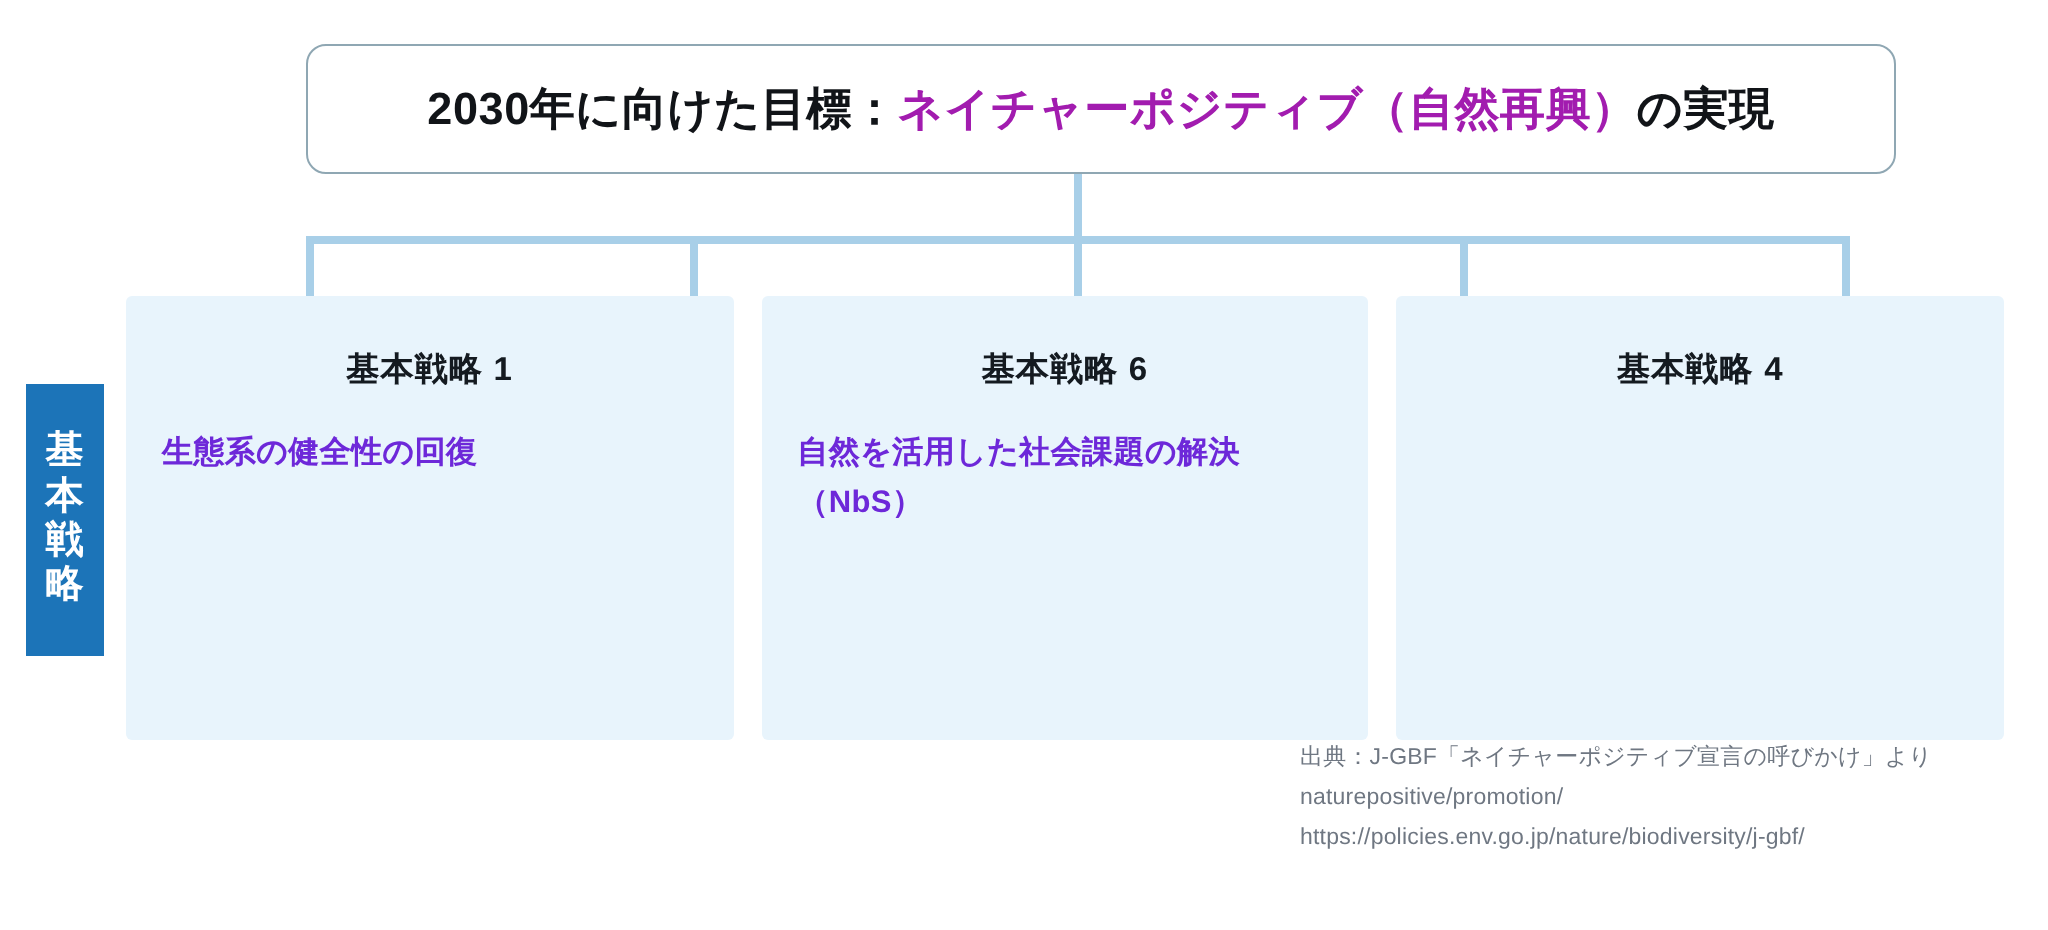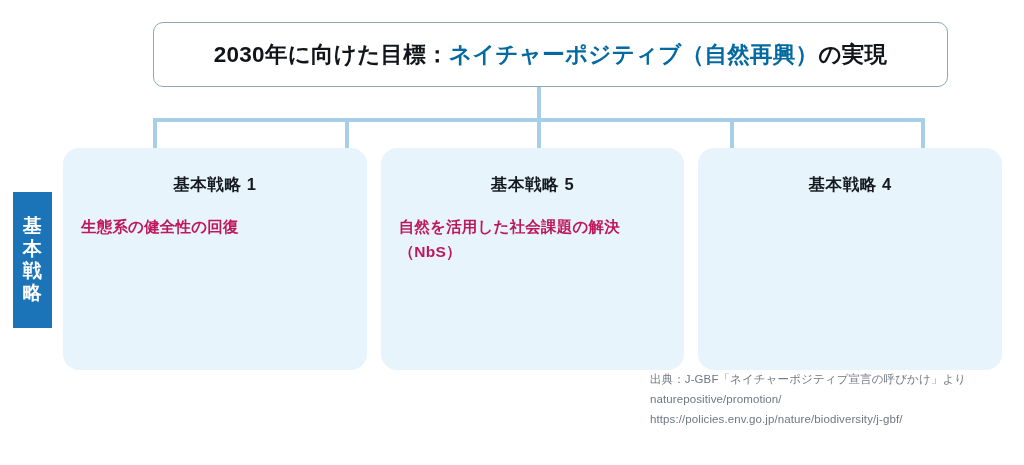--- a/index.html
+++ b/index.html
@@ -36,21 +36,21 @@
     justify-content: center;
   }
   .title-text {
     font-size: 22.5px;
     font-weight: 700;
     letter-spacing: 0.3px;
     white-space: nowrap;
     color: #111418;
   }
   .title-text .accent {
-    color: #0369a1;
+    color: #a21caf;
   }
 
   
   .conn {
     position: absolute;
     background: #a8cfe8;
   }
   .conn-stem {
     left: 537px;
     top: 87px;
@@ -105,36 +105,36 @@
     left: 63px;
     top: 148px;
     width: 939px;
     height: 222px;
     display: flex;
     gap: 14px;
   }
   .card {
     flex: 1 1 0;
     background: #e8f4fc;
-    border-radius: 16px;
+    border-radius: 3px;
     box-sizing: border-box;
     padding: 26px 18px 12px 18px;
   }
   .card-heading {
     font-size: 16.5px;
     font-weight: 700;
     color: #141a20;
     text-align: center;
     letter-spacing: 0.6px;
     margin: 0 0 18px 0;
   }
   .card-body {
     font-size: 15.5px;
     font-weight: 700;
-    color: #be185d;
+    color: #6d28d9;
     line-height: 1.62;
     letter-spacing: 0.2px;
     margin: 0;
     text-align: left;
   }
 
   
   .source {
     position: absolute;
     left: 650px;
@@ -179,21 +179,21 @@
   </div>
 
   <div class="cards">
 
     <div class="card">
       <p class="card-heading">基本戦略 1</p>
       <p class="card-body">生態系の健全性の回復</p>
     </div>
 
     <div class="card">
-      <p class="card-heading">基本戦略 5</p>
+      <p class="card-heading">基本戦略 6</p>
       <p class="card-body">自然を活用した社会課題の解決（NbS）</p>
     </div>
 
     <div class="card">
       <p class="card-heading">基本戦略 4</p>
     </div>
 
 
 
   </div>

